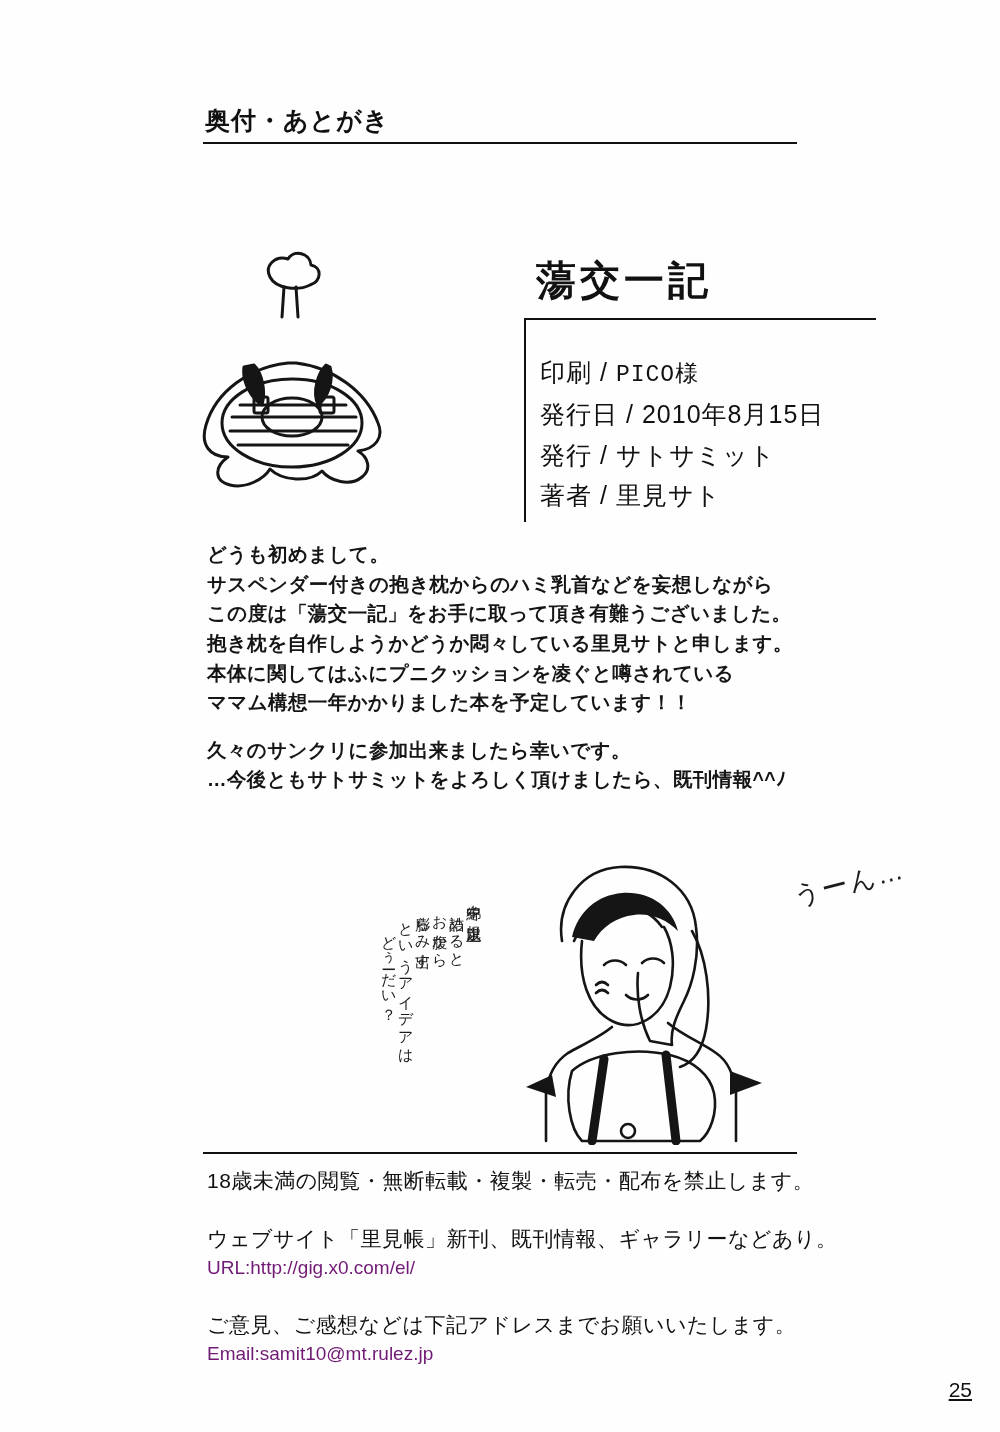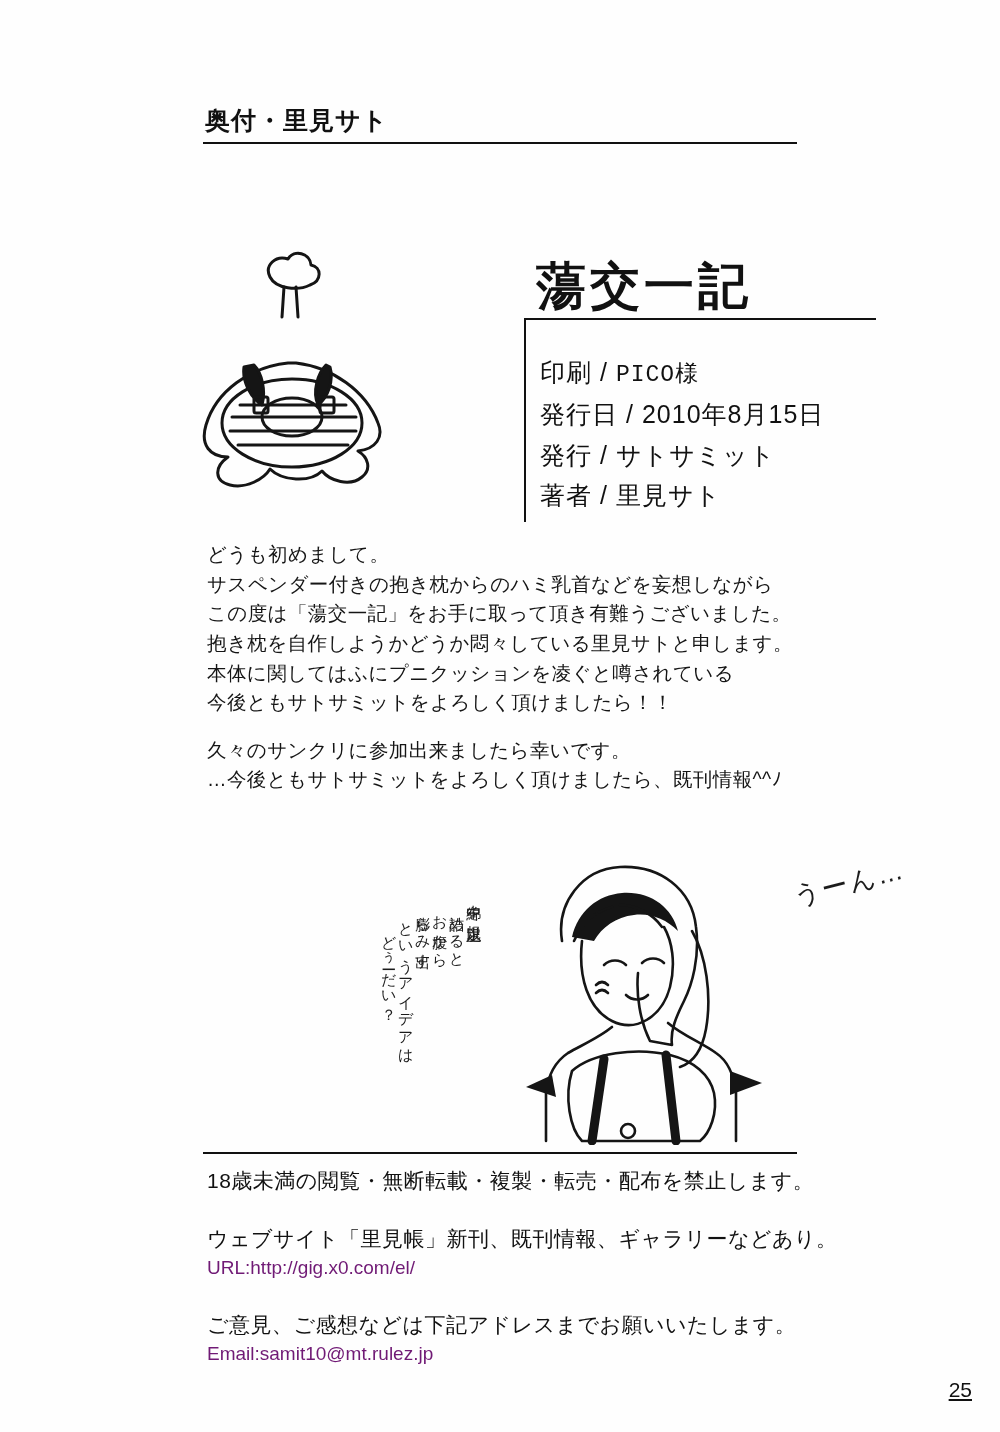--- a/index.html
+++ b/index.html
@@ -39,21 +39,21 @@
     width: 594px;
     height: 2px;
     background: #111;
   }
 
   
   .work-title {
     position: absolute;
     left: 536px;
     top: 253px;
-    font-size: 50px;
+    font-size: 40px;
     font-weight: bold;
     letter-spacing: 4px;
     color: #111;
     white-space: nowrap;
   }
   .title-rule {
     position: absolute;
     left: 524px;
     top: 318px;
     width: 352px;
@@ -93,20 +93,21 @@
     width: 250px;
     height: 270px;
   }
 
   
   .afterword {
     position: absolute;
     left: 207px;
     top: 540px;
     width: 640px;
+    font-weight: bold;
   }
   .afterword p {
     margin: 0;
     font-size: 19.5px;
     line-height: 1.52;
     letter-spacing: 0.4px;
     color: #151515;
     white-space: nowrap;
   }
   .afterword .gap { height: 18px; }
@@ -179,21 +180,21 @@
     font-family: "Liberation Sans", sans-serif;
     color: #111;
     text-decoration: underline;
   }
 </style>
 </head>
 <body>
 
 <div class="page">
 
-  <div class="header-title">奥付・里見サト</div>
+  <div class="header-title">奥付・あとがき</div>
   <div class="header-rule"></div>
 
   <div class="mascot">
     <svg width="250" height="270" viewBox="0 0 250 270" xmlns="http://www.w3.org/2000/svg">
       <g fill="none" stroke="#151515" stroke-width="3" stroke-linecap="round" stroke-linejoin="round">
 
         <path d="M100 32 C94 20 106 10 118 14 C124 4 140 8 141 20 C152 22 152 36 140 40 C128 46 106 44 100 32 Z"></path>
         <path d="M114 42 L112 72"></path>
         <path d="M126 42 L128 72"></path>
 
@@ -239,21 +240,21 @@
       <span class="lbl">著者</span><span class="sep">/</span><span>里見サト</span>
     </div>
   </div>
 
   <div class="afterword">
     <p>どうも初めまして。</p>
     <p>サスペンダー付きの抱き枕からのハミ乳首などを妄想しながら</p>
     <p>この度は「蕩交一記」をお手に取って頂き有難うございました。</p>
     <p>抱き枕を自作しようかどうか悶々している里見サトと申します。</p>
     <p>本体に関してはふにプニクッションを凌ぐと噂されている</p>
-    <p>今後ともサトサミットをよろしく頂けましたら！！</p>
+    <p>ママム構想一年かかりました本を予定しています！！</p>
     <div class="gap"></div>
     <p>久々のサンクリに参加出来ましたら幸いです。</p>
     <p>…今後ともサトサミットをよろしく頂けましたら、既刊情報^^ﾉ</p>
   </div>
 
   <div class="illus">
     <svg width="560" height="300" viewBox="0 0 560 300" xmlns="http://www.w3.org/2000/svg">
       <g fill="none" stroke="#151515" stroke-width="2.6" stroke-linecap="round" stroke-linejoin="round">
 
         <path d="M242 96 C236 58 262 24 300 22 C340 20 372 44 376 82 C380 112 372 140 364 156

